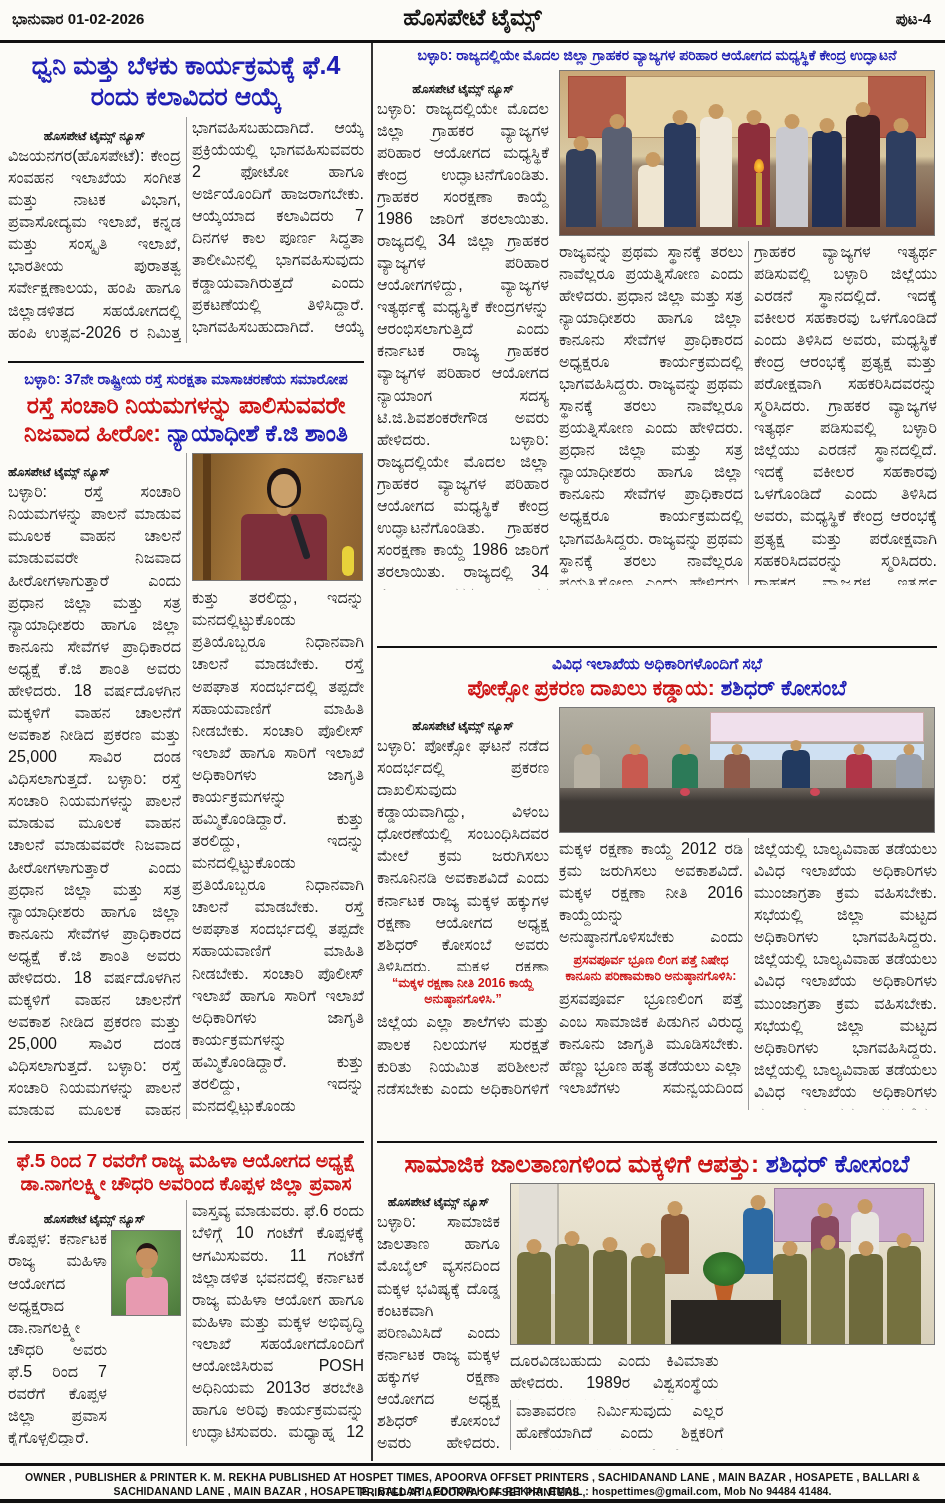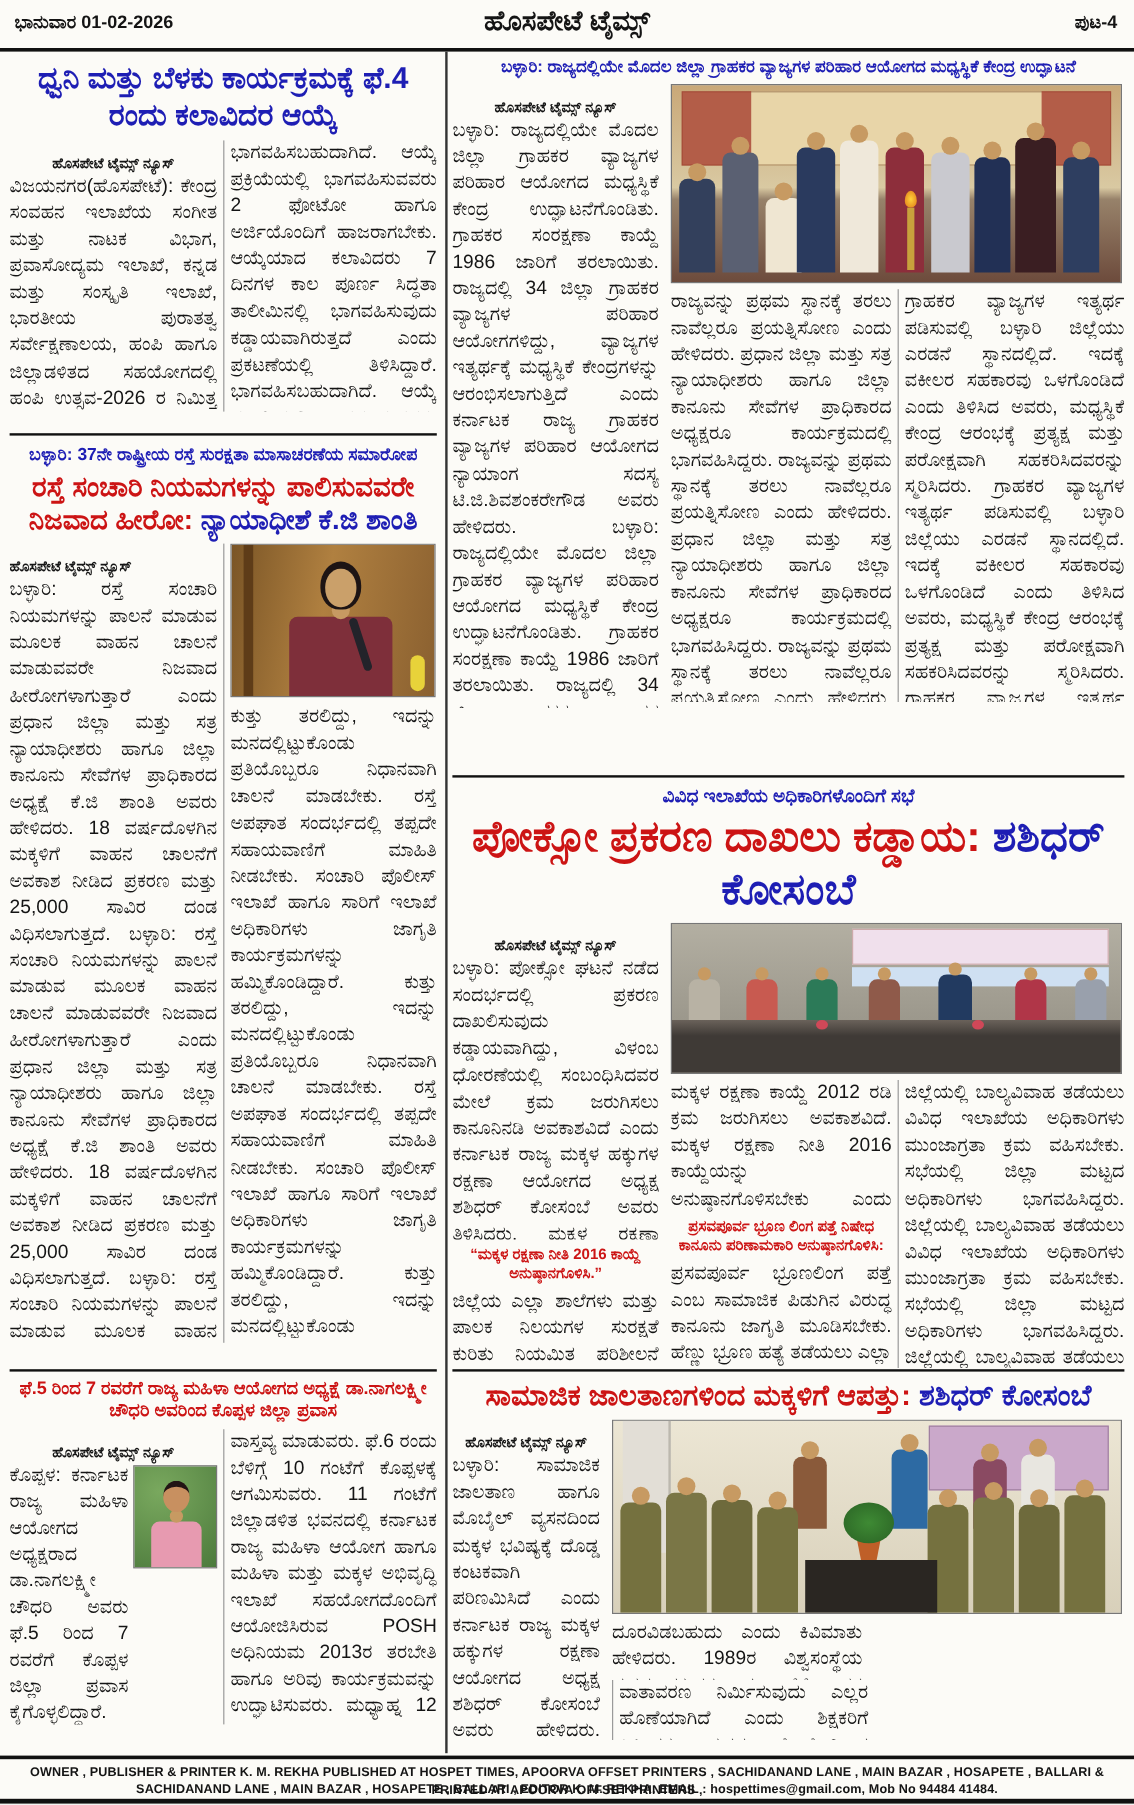--- a/index.html
+++ b/index.html
@@ -79,21 +79,21 @@
           <div style="position:absolute;left:104px;top:60px;width:7px;height:46px;background:#23232a;transform:rotate(-18deg);border-radius:4px;"></div>
           <div style="position:absolute;right:8px;bottom:4px;width:12px;height:30px;background:#e8d23a;border-radius:6px;"></div>
         </div>
         <div class="body-txt" style="height:528px;margin-top:6px;">ಕುತ್ತು ತರಲಿದ್ದು, ಇದನ್ನು ಮನದಲ್ಲಿಟ್ಟುಕೊಂಡು ಪ್ರತಿಯೊಬ್ಬರೂ ನಿಧಾನವಾಗಿ ಚಾಲನೆ ಮಾಡಬೇಕು. ರಸ್ತೆ ಅಪಘಾತ ಸಂದರ್ಭದಲ್ಲಿ ತಪ್ಪದೇ ಸಹಾಯವಾಣಿಗೆ ಮಾಹಿತಿ ನೀಡಬೇಕು. ಸಂಚಾರಿ ಪೊಲೀಸ್ ಇಲಾಖೆ ಹಾಗೂ ಸಾರಿಗೆ ಇಲಾಖೆ ಅಧಿಕಾರಿಗಳು ಜಾಗೃತಿ ಕಾರ್ಯಕ್ರಮಗಳನ್ನು ಹಮ್ಮಿಕೊಂಡಿದ್ದಾರೆ. ಕುತ್ತು ತರಲಿದ್ದು, ಇದನ್ನು ಮನದಲ್ಲಿಟ್ಟುಕೊಂಡು ಪ್ರತಿಯೊಬ್ಬರೂ ನಿಧಾನವಾಗಿ ಚಾಲನೆ ಮಾಡಬೇಕು. ರಸ್ತೆ ಅಪಘಾತ ಸಂದರ್ಭದಲ್ಲಿ ತಪ್ಪದೇ ಸಹಾಯವಾಣಿಗೆ ಮಾಹಿತಿ ನೀಡಬೇಕು. ಸಂಚಾರಿ ಪೊಲೀಸ್ ಇಲಾಖೆ ಹಾಗೂ ಸಾರಿಗೆ ಇಲಾಖೆ ಅಧಿಕಾರಿಗಳು ಜಾಗೃತಿ ಕಾರ್ಯಕ್ರಮಗಳನ್ನು ಹಮ್ಮಿಕೊಂಡಿದ್ದಾರೆ. ಕುತ್ತು ತರಲಿದ್ದು, ಇದನ್ನು ಮನದಲ್ಲಿಟ್ಟುಕೊಂಡು ಪ್ರತಿಯೊಬ್ಬರೂ ನಿಧಾನವಾಗಿ ಚಾಲನೆ ಮಾಡಬೇಕು. ರಸ್ತೆ ಅಪಘಾತ ಸಂದರ್ಭದಲ್ಲಿ ತಪ್ಪದೇ ಸಹಾಯವಾಣಿಗೆ ಮಾಹಿತಿ ನೀಡಬೇಕು. ಸಂಚಾರಿ ಪೊಲೀಸ್ ಇಲಾಖೆ ಹಾಗೂ ಸಾರಿಗೆ ಇಲಾಖೆ ಅಧಿಕಾರಿಗಳು ಜಾಗೃತಿ ಕಾರ್ಯಕ್ರಮಗಳನ್ನು ಹಮ್ಮಿಕೊಂಡಿದ್ದಾರೆ.</div>
       </div>
     </div>
   </div>
   <div class="rule" style="left:8px;top:1141px;width:356px;height:2px;"></div>
 
   <div class="article" style="left:8px;top:1146px;width:356px;height:312px;">
-    <div class="hl red" style="font-size:15px;color:#cc1414;margin-top:3px;">ಫೆ.5 ರಿಂದ 7 ರವರೆಗೆ ರಾಜ್ಯ ಮಹಿಳಾ ಆಯೋಗದ ಅಧ್ಯಕ್ಷೆ ಡಾ.ನಾಗಲಕ್ಷ್ಮೀ ಚೌಧರಿ ಅವರಿಂದ ಕೊಪ್ಪಳ ಜಿಲ್ಲಾ ಪ್ರವಾಸ</div>
+    <div class="hl red" style="font-size:19px;color:#cc1414;margin-top:3px;">ಫೆ.5 ರಿಂದ 7 ರವರೆಗೆ ರಾಜ್ಯ ಮಹಿಳಾ ಆಯೋಗದ ಅಧ್ಯಕ್ಷೆ ಡಾ.ನಾಗಲಕ್ಷ್ಮೀ ಚೌಧರಿ ಅವರಿಂದ ಕೊಪ್ಪಳ ಜಿಲ್ಲಾ ಪ್ರವಾಸ</div>
     <div class="cols" style="margin-top:5px;height:246px;">
       <div class="col" style="width:50%;padding-right:5px;">
         <div class="byline">ಹೊಸಪೇಟೆ ಟೈಮ್ಸ್ ನ್ಯೂಸ್</div>
         <div class="ph" style="float:right;width:70px;height:86px;margin:2px 0 3px 4px;background:radial-gradient(circle at 30% 25%,#79a85e,#4c7a3c);">
           <div class="pr sm" style="left:14px;bottom:0;width:42px;height:38px;background:#e79ab0;"></div>
           <div style="position:absolute;left:24px;top:12px;width:22px;height:26px;border-radius:50%;background:#c89060;border-top:5px solid #221414;"></div>
         </div>
         <div class="body-txt" style="height:220px;">ಕೊಪ್ಪಳ: ಕರ್ನಾಟಕ ರಾಜ್ಯ ಮಹಿಳಾ ಆಯೋಗದ ಅಧ್ಯಕ್ಷರಾದ ಡಾ.ನಾಗಲಕ್ಷ್ಮೀ ಚೌಧರಿ ಅವರು ಫೆ.5 ರಿಂದ 7 ರವರೆಗೆ ಕೊಪ್ಪಳ ಜಿಲ್ಲಾ ಪ್ರವಾಸ ಕೈಗೊಳ್ಳಲಿದ್ದಾರೆ. ಫೆ.5 ರಂದು ಬೆಳಿಗ್ಗೆ 6.30 ಗಂಟೆಗೆ ಆಗಮಿಸುವರು. ಬೆಳಿಗ್ಗೆ 10 ಗಂಟೆಗೆ ಜಿಲ್ಲಾ ಕಚೇರಿಗಳಿಗೆ ಭೇಟಿ ನೀಡುವರು. ಮಧ್ಯಾಹ್ನ 2 ಗಂಟೆಗೆ ಕೊಪ್ಪಳ ತಾಲೂಕಿನ ಗ್ರಾಮಗಳಿಗೆ ಭೇಟಿ ನೀಡಿ, ಮಧ್ಯಾಹ್ನ 3 ಗಂಟೆಗೆ ಕೊಪ್ಪಳಕ್ಕೆ ಮರಳಿ ವಾಸ್ತವ್ಯ ಮಾಡುವರು. ಕೊಪ್ಪಳ: ಕರ್ನಾಟಕ ರಾಜ್ಯ ಮಹಿಳಾ ಆಯೋಗದ ಅಧ್ಯಕ್ಷರಾದ ಡಾ.ನಾಗಲಕ್ಷ್ಮೀ ಚೌಧರಿ ಅವರು ಫೆ.5 ರಿಂದ 7 ರವರೆಗೆ ಕೊಪ್ಪಳ ಜಿಲ್ಲಾ ಪ್ರವಾಸ ಕೈಗೊಳ್ಳಲಿದ್ದಾರೆ. ಫೆ.5 ರಂದು ಬೆಳಿಗ್ಗೆ 6.30 ಗಂಟೆಗೆ ಆಗಮಿಸುವರು. ಬೆಳಿಗ್ಗೆ 10 ಗಂಟೆಗೆ ಜಿಲ್ಲಾ ಕಚೇರಿಗಳಿಗೆ ಭೇಟಿ ನೀಡುವರು. ಮಧ್ಯಾಹ್ನ 2 ಗಂಟೆಗೆ ಕೊಪ್ಪಳ ತಾಲೂಕಿನ ಗ್ರಾಮಗಳಿಗೆ ಭೇಟಿ ನೀಡಿ, ಮಧ್ಯಾಹ್ನ 3 ಗಂಟೆಗೆ ಕೊಪ್ಪಳಕ್ಕೆ ಮರಳಿ ವಾಸ್ತವ್ಯ ಮಾಡುವರು.</div>
       </div>
       <div class="col" style="width:50%;padding-left:5px;">
@@ -135,21 +135,21 @@
             <div class="body-txt" style="height:344px;">ಗ್ರಾಹಕರ ವ್ಯಾಜ್ಯಗಳ ಇತ್ಯರ್ಥ ಪಡಿಸುವಲ್ಲಿ ಬಳ್ಳಾರಿ ಜಿಲ್ಲೆಯು ಎರಡನೆ ಸ್ಥಾನದಲ್ಲಿದೆ. ಇದಕ್ಕೆ ವಕೀಲರ ಸಹಕಾರವು ಒಳಗೊಂಡಿದೆ ಎಂದು ತಿಳಿಸಿದ ಅವರು, ಮಧ್ಯಸ್ಥಿಕೆ ಕೇಂದ್ರ ಆರಂಭಕ್ಕೆ ಪ್ರತ್ಯಕ್ಷ ಮತ್ತು ಪರೋಕ್ಷವಾಗಿ ಸಹಕರಿಸಿದವರನ್ನು ಸ್ಮರಿಸಿದರು. ಗ್ರಾಹಕರ ವ್ಯಾಜ್ಯಗಳ ಇತ್ಯರ್ಥ ಪಡಿಸುವಲ್ಲಿ ಬಳ್ಳಾರಿ ಜಿಲ್ಲೆಯು ಎರಡನೆ ಸ್ಥಾನದಲ್ಲಿದೆ. ಇದಕ್ಕೆ ವಕೀಲರ ಸಹಕಾರವು ಒಳಗೊಂಡಿದೆ ಎಂದು ತಿಳಿಸಿದ ಅವರು, ಮಧ್ಯಸ್ಥಿಕೆ ಕೇಂದ್ರ ಆರಂಭಕ್ಕೆ ಪ್ರತ್ಯಕ್ಷ ಮತ್ತು ಪರೋಕ್ಷವಾಗಿ ಸಹಕರಿಸಿದವರನ್ನು ಸ್ಮರಿಸಿದರು. ಗ್ರಾಹಕರ ವ್ಯಾಜ್ಯಗಳ ಇತ್ಯರ್ಥ ಪಡಿಸುವಲ್ಲಿ ಬಳ್ಳಾರಿ ಜಿಲ್ಲೆಯು ಎರಡನೆ ಸ್ಥಾನದಲ್ಲಿದೆ. ಇದಕ್ಕೆ ವಕೀಲರ ಸಹಕಾರವು ಒಳಗೊಂಡಿದೆ ಎಂದು ತಿಳಿಸಿದ ಅವರು, ಮಧ್ಯಸ್ಥಿಕೆ ಕೇಂದ್ರ ಆರಂಭಕ್ಕೆ ಪ್ರತ್ಯಕ್ಷ ಮತ್ತು ಪರೋಕ್ಷವಾಗಿ ಸಹಕರಿಸಿದವರನ್ನು ಸ್ಮರಿಸಿದರು.</div>
           </div>
         </div>
       </div>
     </div>
   </div>
   <div class="rule" style="left:377px;top:646px;width:560px;height:2px;"></div>
 
   <div class="article" style="left:377px;top:650px;width:560px;height:490px;">
     <div class="kicker" style="font-size:15.5px;margin-top:4px;">ವಿವಿಧ ಇಲಾಖೆಯ ಅಧಿಕಾರಿಗಳೊಂದಿಗೆ ಸಭೆ</div>
-    <div class="hl" style="font-size:36px;margin-top:2px;">
+    <div class="hl" style="font-size:21px;margin-top:2px;">
       <span class="red">ಪೋಕ್ಸೋ ಪ್ರಕರಣ ದಾಖಲು ಕಡ್ಡಾಯ: </span><span class="blue">ಶಶಿಧರ್ ಕೋಸಂಬೆ</span>
     </div>
     <div class="cols" style="margin-top:6px;height:408px;">
       <div class="col" style="width:177px;padding-right:5px;">
         <div class="byline">ಹೊಸಪೇಟೆ ಟೈಮ್ಸ್ ನ್ಯೂಸ್</div>
         <div class="body-txt" style="height:236px;">ಬಳ್ಳಾರಿ: ಪೋಕ್ಸೋ ಘಟನೆ ನಡೆದ ಸಂದರ್ಭದಲ್ಲಿ ಪ್ರಕರಣ ದಾಖಲಿಸುವುದು ಕಡ್ಡಾಯವಾಗಿದ್ದು, ವಿಳಂಬ ಧೋರಣೆಯಲ್ಲಿ ಸಂಬಂಧಿಸಿದವರ ಮೇಲೆ ಕ್ರಮ ಜರುಗಿಸಲು ಕಾನೂನಿನಡಿ ಅವಕಾಶವಿದೆ ಎಂದು ಕರ್ನಾಟಕ ರಾಜ್ಯ ಮಕ್ಕಳ ಹಕ್ಕುಗಳ ರಕ್ಷಣಾ ಆಯೋಗದ ಅಧ್ಯಕ್ಷ ಶಶಿಧರ್ ಕೋಸಂಬೆ ಅವರು ತಿಳಿಸಿದರು. ಮಕ್ಕಳ ರಕ್ಷಣಾ ಘಟಕಕ್ಕೆ ವರದಿ ಮಾಡುವುದು ನ್ಯಾಯವಾಗಿದೆ ಎಂದರು.</div>
         <div class="quote">“ಮಕ್ಕಳ ರಕ್ಷಣಾ ನೀತಿ 2016 ಕಾಯ್ದೆ ಅನುಷ್ಠಾನಗೊಳಿಸಿ.”</div>
         <div class="body-txt" style="height:90px;">ಜಿಲ್ಲೆಯ ಎಲ್ಲಾ ಶಾಲೆಗಳು ಮತ್ತು ಪಾಲಕ ನಿಲಯಗಳ ಸುರಕ್ಷತೆ ಕುರಿತು ನಿಯಮಿತ ಪರಿಶೀಲನೆ ನಡೆಸಬೇಕು ಎಂದು ಅಧಿಕಾರಿಗಳಿಗೆ ಸೂಚಿಸಿದರು. ಜಿಲ್ಲೆಯ ಎಲ್ಲಾ ಶಾಲೆಗಳು ಮತ್ತು ಪಾಲಕ ನಿಲಯಗಳ ಸುರಕ್ಷತೆ ಕುರಿತು ನಿಯಮಿತ ಪರಿಶೀಲನೆ ನಡೆಸಬೇಕು ಎಂದು ಅಧಿಕಾರಿಗಳಿಗೆ ಸೂಚಿಸಿದರು.</div>
       </div>
       <div class="col" style="width:383px;padding-left:5px;border-left:none;">

